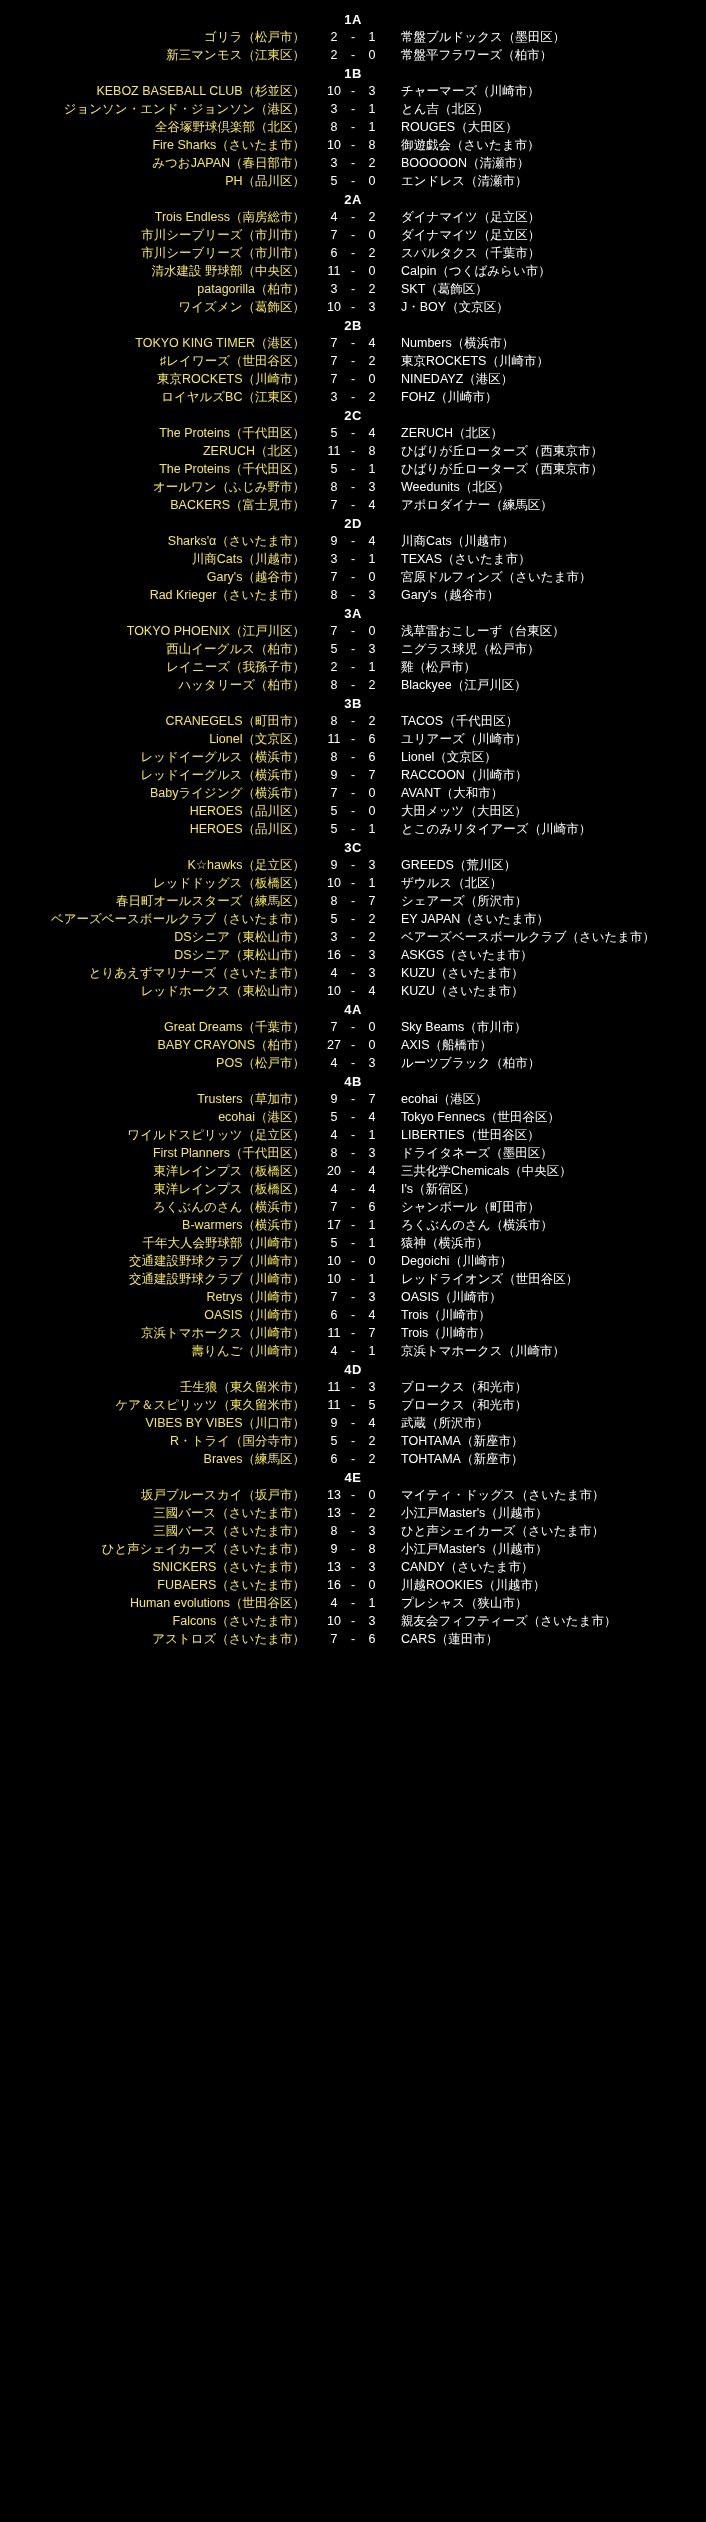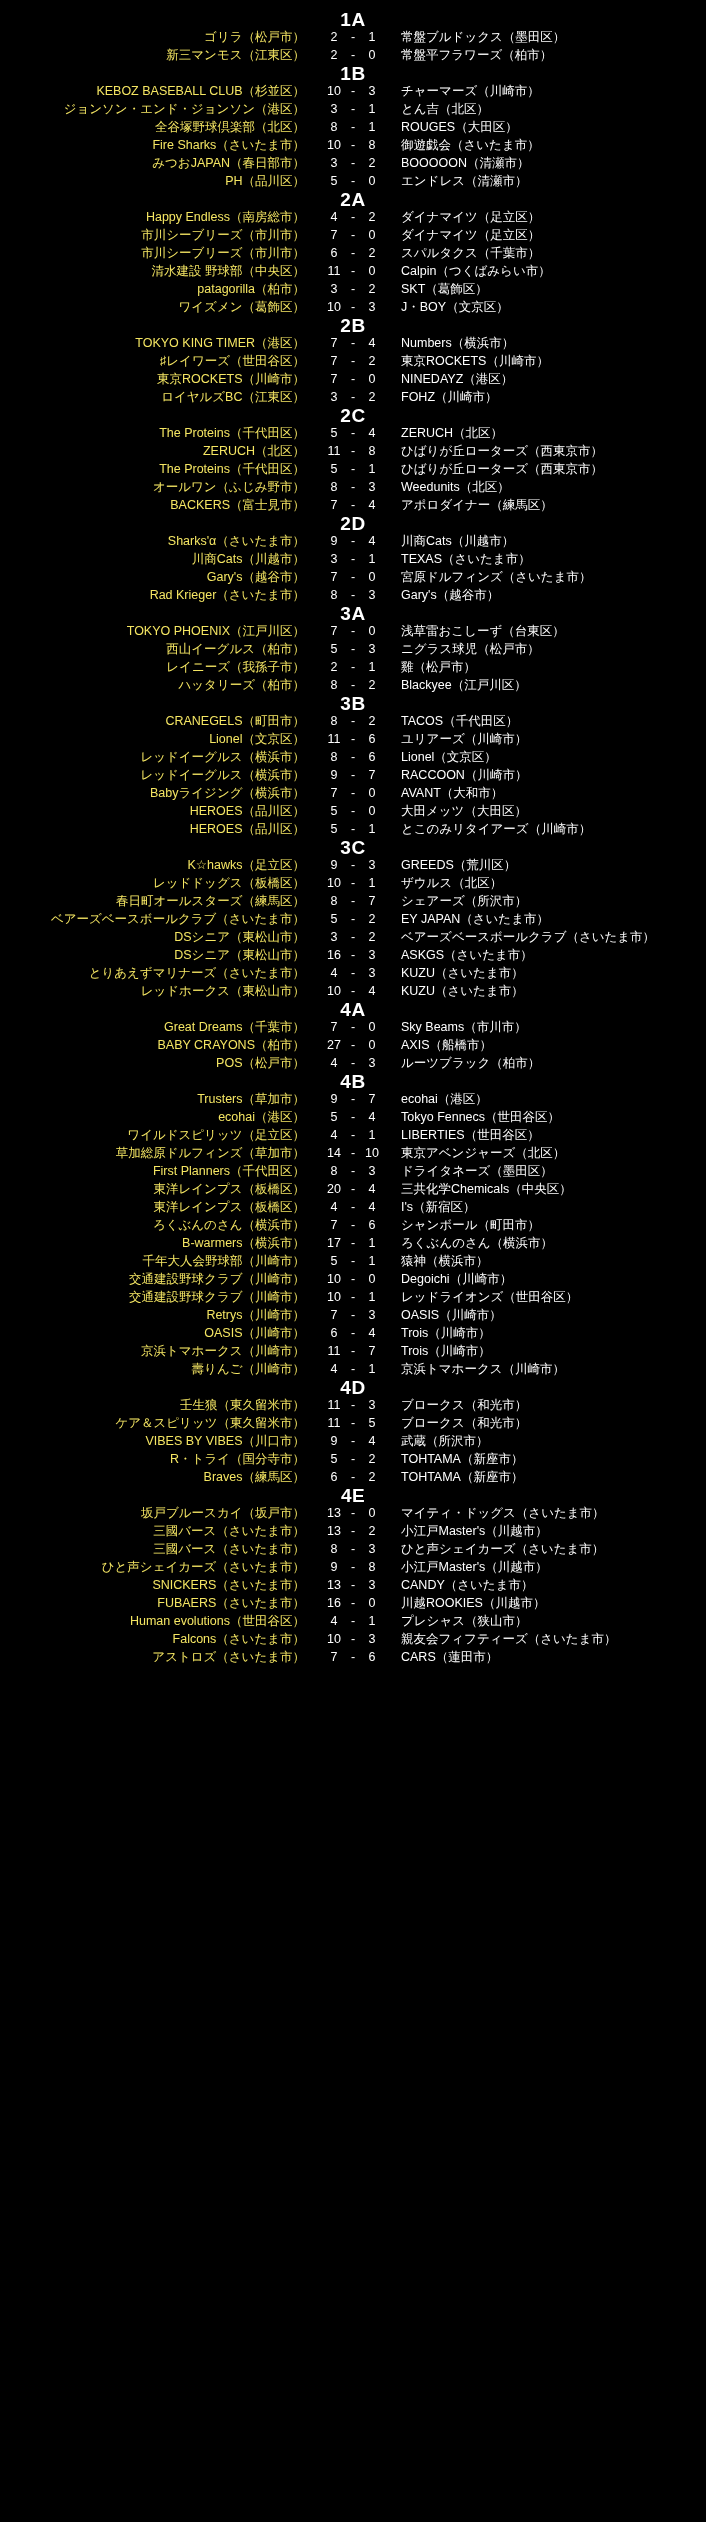--- a/index.html
+++ b/index.html
@@ -12,21 +12,21 @@
     font-family: "Liberation Sans", sans-serif;
     color: #ffffff;
   }
   .sheet {
     width: 706px;
     padding-top: 10px;
     box-sizing: border-box;
   }
   .group-header {
     text-align: center;
-    font-size: 19px;
+    font-size: 13px;
     font-weight: bold;
     color: #ffffff;
     letter-spacing: 0.5px;
     padding: 2px 0 1px 0;
     line-height: 15px;
   }
   .match {
     display: flex;
     align-items: center;
     line-height: 16px;
@@ -108,21 +108,21 @@
       <div class="score"><span class="num">3</span><span class="dash">-</span><span class="num">2</span></div>
       <div class="team-away">BOOOOON（清瀬市）</div>
     </div>
     <div class="match">
       <div class="team-home">PH（品川区）</div>
       <div class="score"><span class="num">5</span><span class="dash">-</span><span class="num">0</span></div>
       <div class="team-away">エンドレス（清瀬市）</div>
     </div>
     <div class="group-header">2A</div>
     <div class="match">
-      <div class="team-home">Happy Endless（南房総市）</div>
+      <div class="team-home">Trois Endless（南房総市）</div>
       <div class="score"><span class="num">4</span><span class="dash">-</span><span class="num">2</span></div>
       <div class="team-away">ダイナマイツ（足立区）</div>
     </div>
     <div class="match">
       <div class="team-home">市川シーブリーズ（市川市）</div>
       <div class="score"><span class="num">7</span><span class="dash">-</span><span class="num">0</span></div>
       <div class="team-away">ダイナマイツ（足立区）</div>
     </div>
     <div class="match">
       <div class="team-home">市川シーブリーズ（市川市）</div>
@@ -336,25 +336,20 @@
       <div class="team-home">ecohai（港区）</div>
       <div class="score"><span class="num">5</span><span class="dash">-</span><span class="num">4</span></div>
       <div class="team-away">Tokyo Fennecs（世田谷区）</div>
     </div>
     <div class="match">
       <div class="team-home">ワイルドスピリッツ（足立区）</div>
       <div class="score"><span class="num">4</span><span class="dash">-</span><span class="num">1</span></div>
       <div class="team-away">LIBERTIES（世田谷区）</div>
     </div>
     <div class="match">
-      <div class="team-home">草加総原ドルフィンズ（草加市）</div>
-      <div class="score"><span class="num">14</span><span class="dash">-</span><span class="num">10</span></div>
-      <div class="team-away">東京アベンジャーズ（北区）</div>
-    </div>
-    <div class="match">
       <div class="team-home">First Planners（千代田区）</div>
       <div class="score"><span class="num">8</span><span class="dash">-</span><span class="num">3</span></div>
       <div class="team-away">ドライタネーズ（墨田区）</div>
     </div>
     <div class="match">
       <div class="team-home">東洋レインプス（板橋区）</div>
       <div class="score"><span class="num">20</span><span class="dash">-</span><span class="num">4</span></div>
       <div class="team-away">三共化学Chemicals（中央区）</div>
     </div>
     <div class="match">

